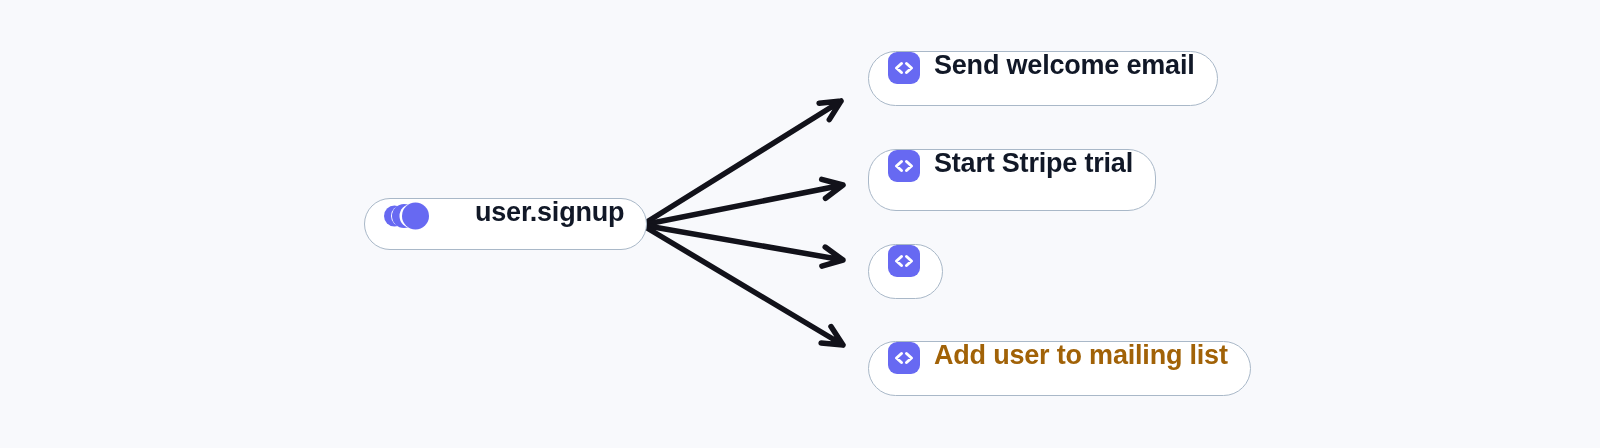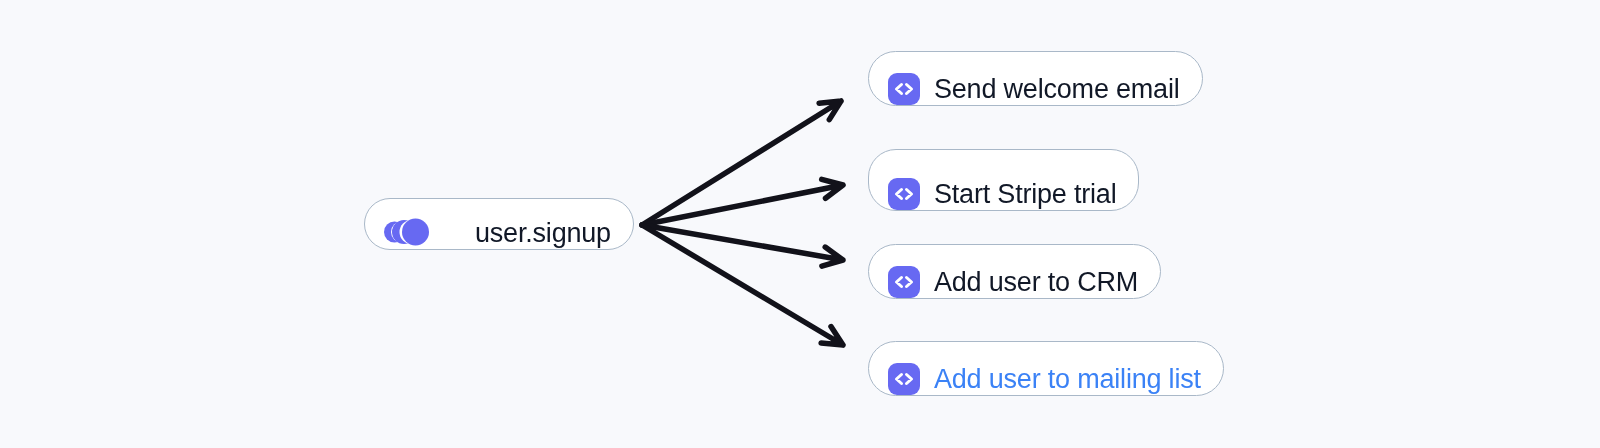--- a/index.html
+++ b/index.html
@@ -14,32 +14,33 @@
     background: #f8f9fc;
   }
   #edges-layer {
     position: absolute; left: 0; top: 0;
     width: 1600px; height: 448px;
     pointer-events: none;
   }
   .node {
     position: absolute;
     display: inline-flex;
-    align-items: flex-end;
+    align-items: flex-start;
     box-sizing: border-box;
     background: #ffffff;
     border: 1.5px solid #a9b8c8;
     border-radius: 28px;
     height: 55px;
     padding: 0 22px 0 19px;
     gap: 14px;
     color: #111827;
     font-size: 27px;
     letter-spacing: -0.2px;
     white-space: nowrap;
+    font-weight: bold;
   }
   .node.trigger {
     height: 52px;
     padding: 0 22px 0 19px;
     gap: 11px;
   }
   .node .icon { display: inline-flex; flex: none; }
   .node .label { line-height: 1; padding-bottom: 2px; }
 </style>
 </head>
@@ -97,24 +98,23 @@
     <span class="label">Start Stripe trial</span>
   </div>
 
   <div class="node" style="left: 868px; top: 244px; height: 55px; background: rgb(255, 255, 255); border-color: rgb(169, 184, 200); color: rgb(17, 24, 39);">
     <span class="icon">
       <svg width="32" height="32" viewBox="0 0 32 32" xmlns="http://www.w3.org/2000/svg">
         <rect width="32" height="32" rx="9" class="accent-fill" fill="#6769f2"></rect>
         <path d="M13.5 11.5 L8.5 16 L13.5 20.5 M18.5 11.5 L23.5 16 L18.5 20.5" fill="none" stroke="#fff" stroke-width="3" stroke-linecap="round" stroke-linejoin="round"></path>
       </svg>
     </span>
-    <span class="label">Add user to CRM</span>
   </div>
 
-  <div class="node" style="left: 868px; top: 341px; height: 55px; background: rgb(255, 255, 255); border-color: rgb(169, 184, 200); color: #3b82f6;">
+  <div class="node" style="left: 868px; top: 341px; height: 55px; background: rgb(255, 255, 255); border-color: rgb(169, 184, 200); color: #a16207;">
     <span class="icon">
       <svg width="32" height="32" viewBox="0 0 32 32" xmlns="http://www.w3.org/2000/svg">
         <rect width="32" height="32" rx="9" class="accent-fill" fill="#6769f2"></rect>
         <path d="M13.5 11.5 L8.5 16 L13.5 20.5 M18.5 11.5 L23.5 16 L18.5 20.5" fill="none" stroke="#fff" stroke-width="3" stroke-linecap="round" stroke-linejoin="round"></path>
       </svg>
     </span>
     <span class="label">Add user to mailing list</span>
   </div>
 
 </div>

